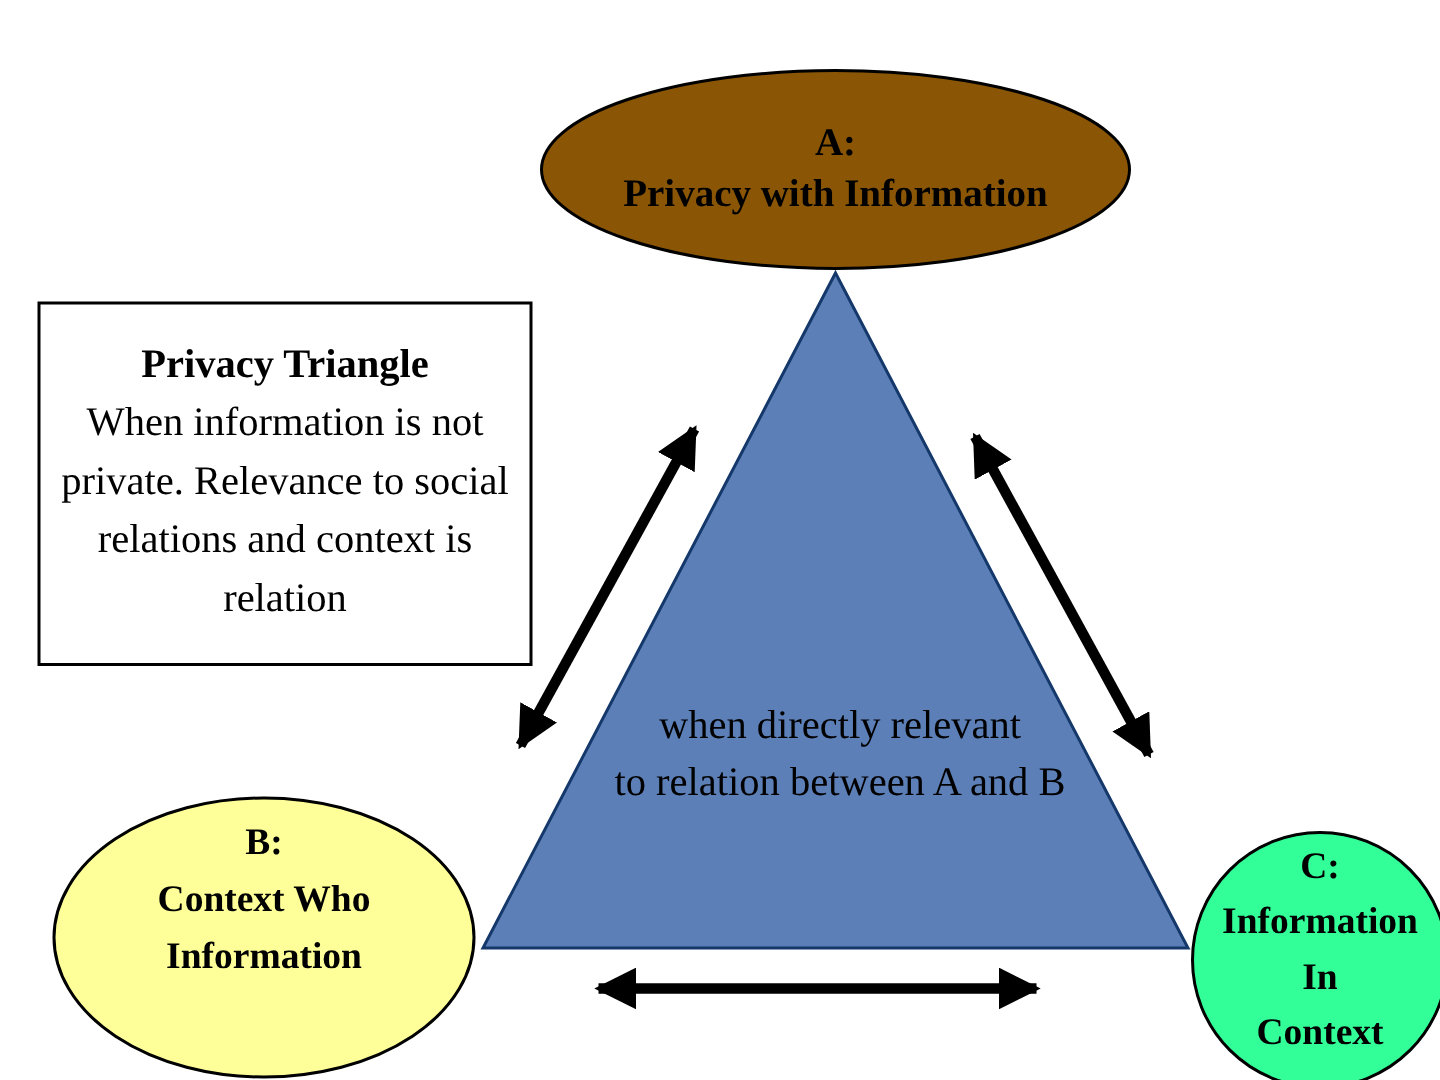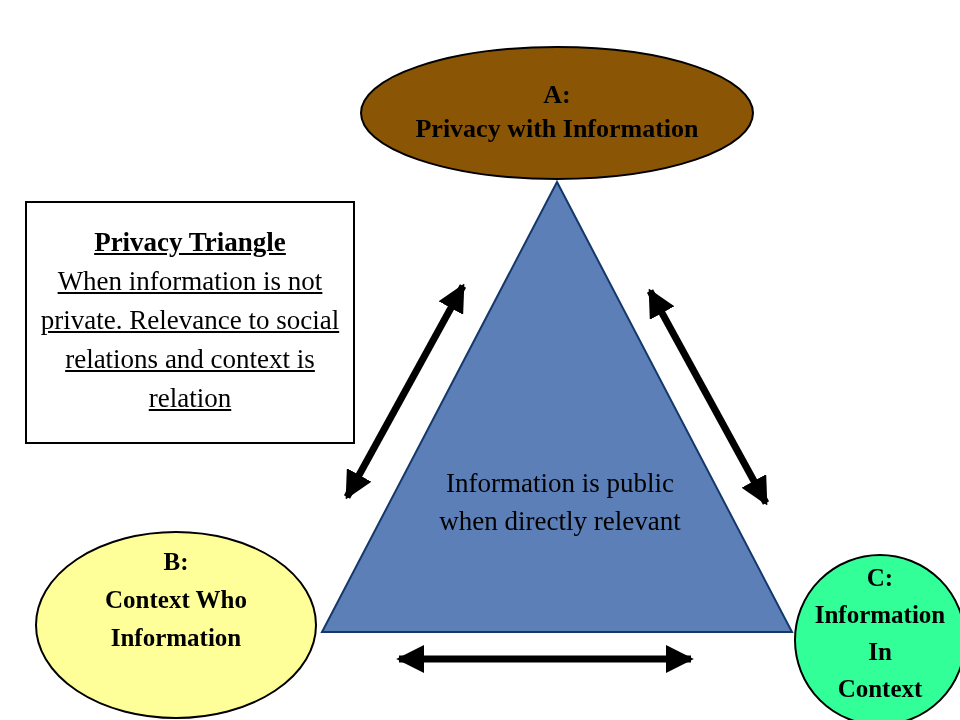--- a/index.html
+++ b/index.html
@@ -28,21 +28,21 @@
     font-size: 26px; line-height: 34px; font-weight: bold;
   }
   .note-box {
     position: absolute;
     left: 25px; top: 201px; width: 330px; height: 243px;
     box-sizing: border-box;
     background: #ffffff;
     border: 2px solid #000000;
     padding: 20px 4px 0 4px;
     text-align: center;
-    font-size: 27px; line-height: 39px; text-decoration: underline;
+    font-size: 27px; line-height: 39px;
   }
   .note-title { font-weight: bold; }
   .triangle-label {
     left: 340px; top: 464px; width: 440px;
     font-size: 27px; line-height: 38px;
   }
   .ellipse-b-label {
     left: 36px; top: 543px; width: 280px;
     font-size: 25px; line-height: 38px; font-weight: bold;
   }
@@ -83,22 +83,22 @@
     <div>A:</div>
     <div>Privacy with Information</div>
   </div>
 
   <div class="note-box">
     <div class="note-title">Privacy Triangle</div>
     <div class="note-body">When information is not private.  Relevance to social relations and context is relation</div>
   </div>
 
   <div class="label triangle-label">
-    <div>Information is public</div>
     <div>when directly relevant</div>
+    <div>to relation between A and B</div>
   </div>
 
   <div class="label ellipse-b-label">
     <div>B:</div>
     <div>Context Who</div>
     <div>Information</div>
   </div>
 
   <div class="label circle-c-label">
     <div>C:</div>

